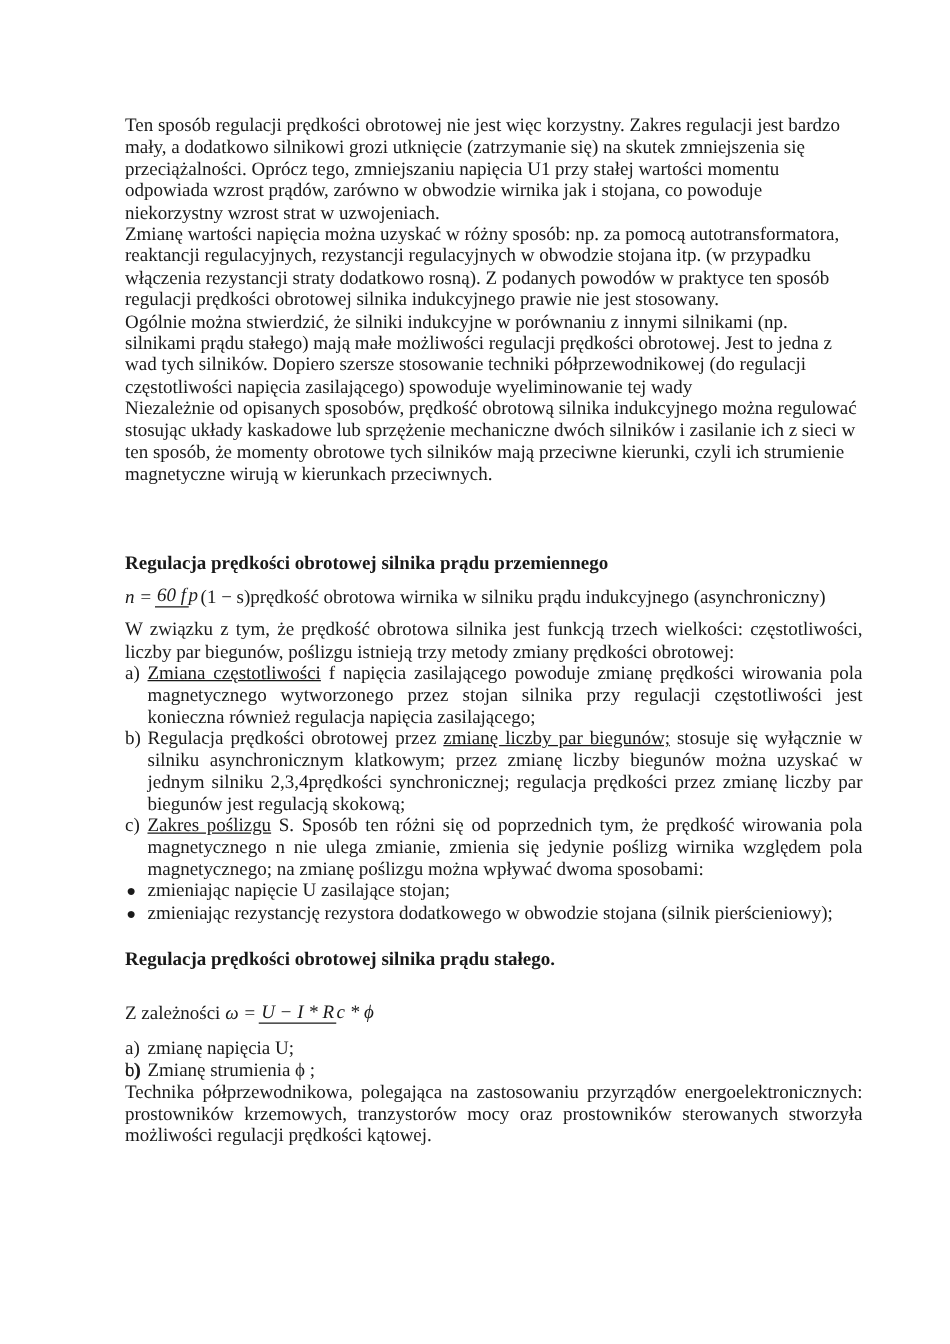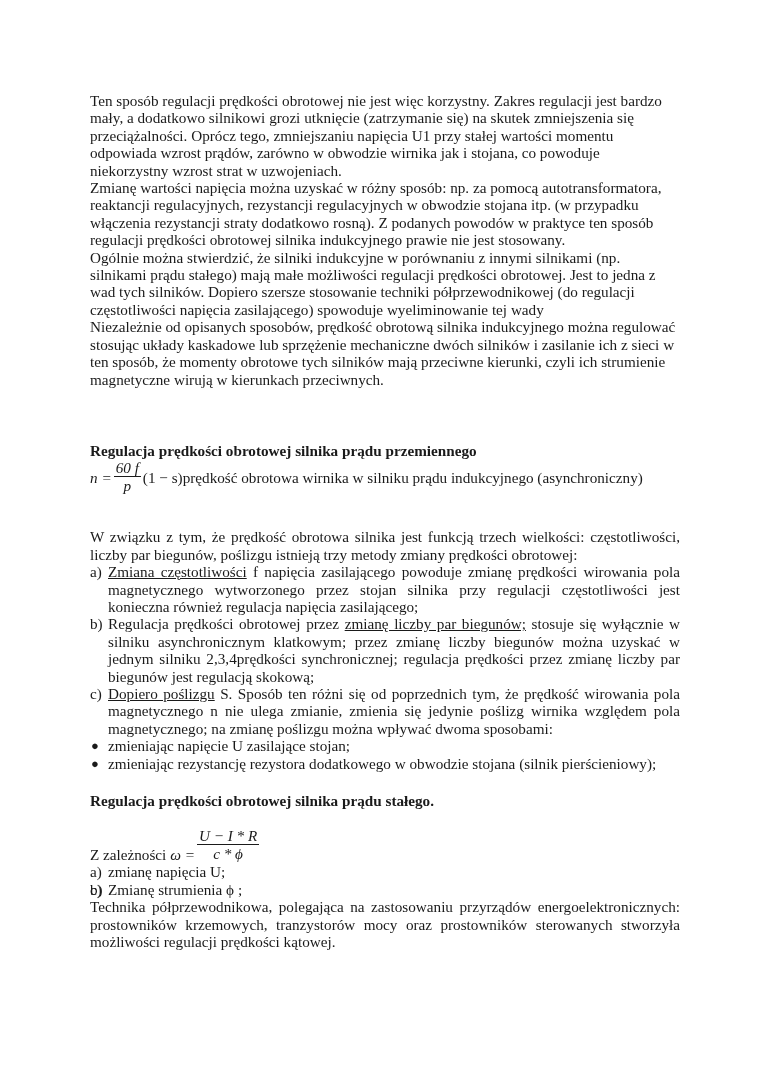--- a/index.html
+++ b/index.html
@@ -1,40 +1,40 @@
 <!DOCTYPE html>
 <html><head>
   <meta charset="utf-8">
   <style>
     html, body { margin: 0; padding: 0; background: #ffffff; }
     body { width: 760px; height: 1075px; position: relative; overflow: hidden; }
     .page {
-      position: absolute; left: 90px; top: 92px; width: 590px;
+      position: absolute; left: 100px; top: 92px; width: 590px;
       font-family: "Liberation Serif", serif; font-size: 15.2px; line-height: 17.4px; color: #1a1a1a;
     }
     p { margin: 0; }
     .block { margin: 0; }
-    .justify { text-align: justify; margin-top: 33px; }
+    .justify { text-align: justify; }
     .gap-large { height: 54px; }
     .heading { font-weight: bold; margin: 0; }
     .u { text-decoration: underline; }
     .formula-line { display: flex; align-items: center; height: 36px; margin-top: 0px; }
-    .frac { display: inline-flex; flex-direction: column; align-items: center; vertical-align: middle; margin: 0 2px; }
+    .frac { display: inline-flex; flex-direction: row; align-items: center; vertical-align: middle; margin: 0 2px; }
     .frac .num { padding: 0 2px; border-bottom: 1px solid #1a1a1a; line-height: 16px; font-style: italic; }
     .frac .den { line-height: 18px; font-style: italic; }
     .it { font-style: italic; }
     ol.alpha { list-style: none; margin: 0; padding: 0; }
     ol.alpha li { position: relative; padding-left: 18px; text-align: justify; }
     ol.alpha li .marker { position: absolute; left: 0; top: 0; }
     ul.bullets { list-style: none; margin: 0; padding: 0; }
     ul.bullets li { position: relative; padding-left: 18px; text-align: justify; }
     ul.bullets li .marker { position: absolute; left: 1px; top: 0; font-size: 13px; }
     .gap-mid { height: 20px; }
     .gap-small { height: 14px; }
-    .omega-line { display: flex; align-items: flex-end; height: 40px; }
+    .omega-line { display: flex; align-items: center; height: 40px; }
     .last { text-align: justify; }
   </style>
 </head>
 <body>
 
 <div class="page">
 
   <div>
     <p class="block">Ten sposób regulacji prędkości obrotowej nie jest więc korzystny. Zakres regulacji jest bardzo mały, a dodatkowo silnikowi grozi utknięcie (zatrzymanie się) na skutek zmniejszenia się przeciążalności. Oprócz tego, zmniejszaniu napięcia U1 przy stałej wartości momentu odpowiada wzrost prądów, zarówno w obwodzie wirnika jak i stojana, co powoduje niekorzystny wzrost strat w uzwojeniach.</p>
     <p class="block">Zmianę wartości napięcia można uzyskać w różny sposób: np. za pomocą autotransformatora, reaktancji regulacyjnych, rezystancji regulacyjnych w obwodzie stojana itp. (w przypadku włączenia rezystancji straty dodatkowo rosną). Z podanych powodów w praktyce ten sposób regulacji prędkości obrotowej silnika indukcyjnego prawie nie jest stosowany.</p>
@@ -63,21 +63,21 @@
       <li>
         <span class="marker">a)</span>
         <span></span><span class="u">Zmiana częstotliwości</span><span> f napięcia zasilającego powoduje zmianę prędkości wirowania pola magnetycznego wytworzonego przez stojan silnika przy regulacji częstotliwości jest konieczna również regulacja napięcia zasilającego;</span>
       </li>
       <li>
         <span class="marker">b)</span>
         <span>Regulacja prędkości obrotowej przez </span><span class="u">zmianę liczby par biegunów;</span><span> stosuje się wyłącznie w silniku asynchronicznym klatkowym; przez zmianę liczby biegunów można uzyskać w jednym silniku 2,3,4prędkości synchronicznej; regulacja prędkości przez zmianę liczby par biegunów jest regulacją skokową;</span>
       </li>
       <li>
         <span class="marker">c)</span>
-        <span></span><span class="u">Dopiero poślizgu</span><span> S. Sposób ten różni się od poprzednich tym, że prędkość wirowania pola magnetycznego n nie ulega zmianie, zmienia się jedynie poślizg wirnika względem pola magnetycznego; na zmianę poślizgu można wpływać dwoma sposobami:</span>
+        <span></span><span class="u">Zakres poślizgu</span><span> S. Sposób ten różni się od poprzednich tym, że prędkość wirowania pola magnetycznego n nie ulega zmianie, zmienia się jedynie poślizg wirnika względem pola magnetycznego; na zmianę poślizgu można wpływać dwoma sposobami:</span>
       </li>
     </ol>
 
     <ul class="bullets">
       <li>
         <span class="marker">●</span>
         <span>zmieniając napięcie U zasilające stojan;</span>
       </li>
       <li>
         <span class="marker">●</span>

